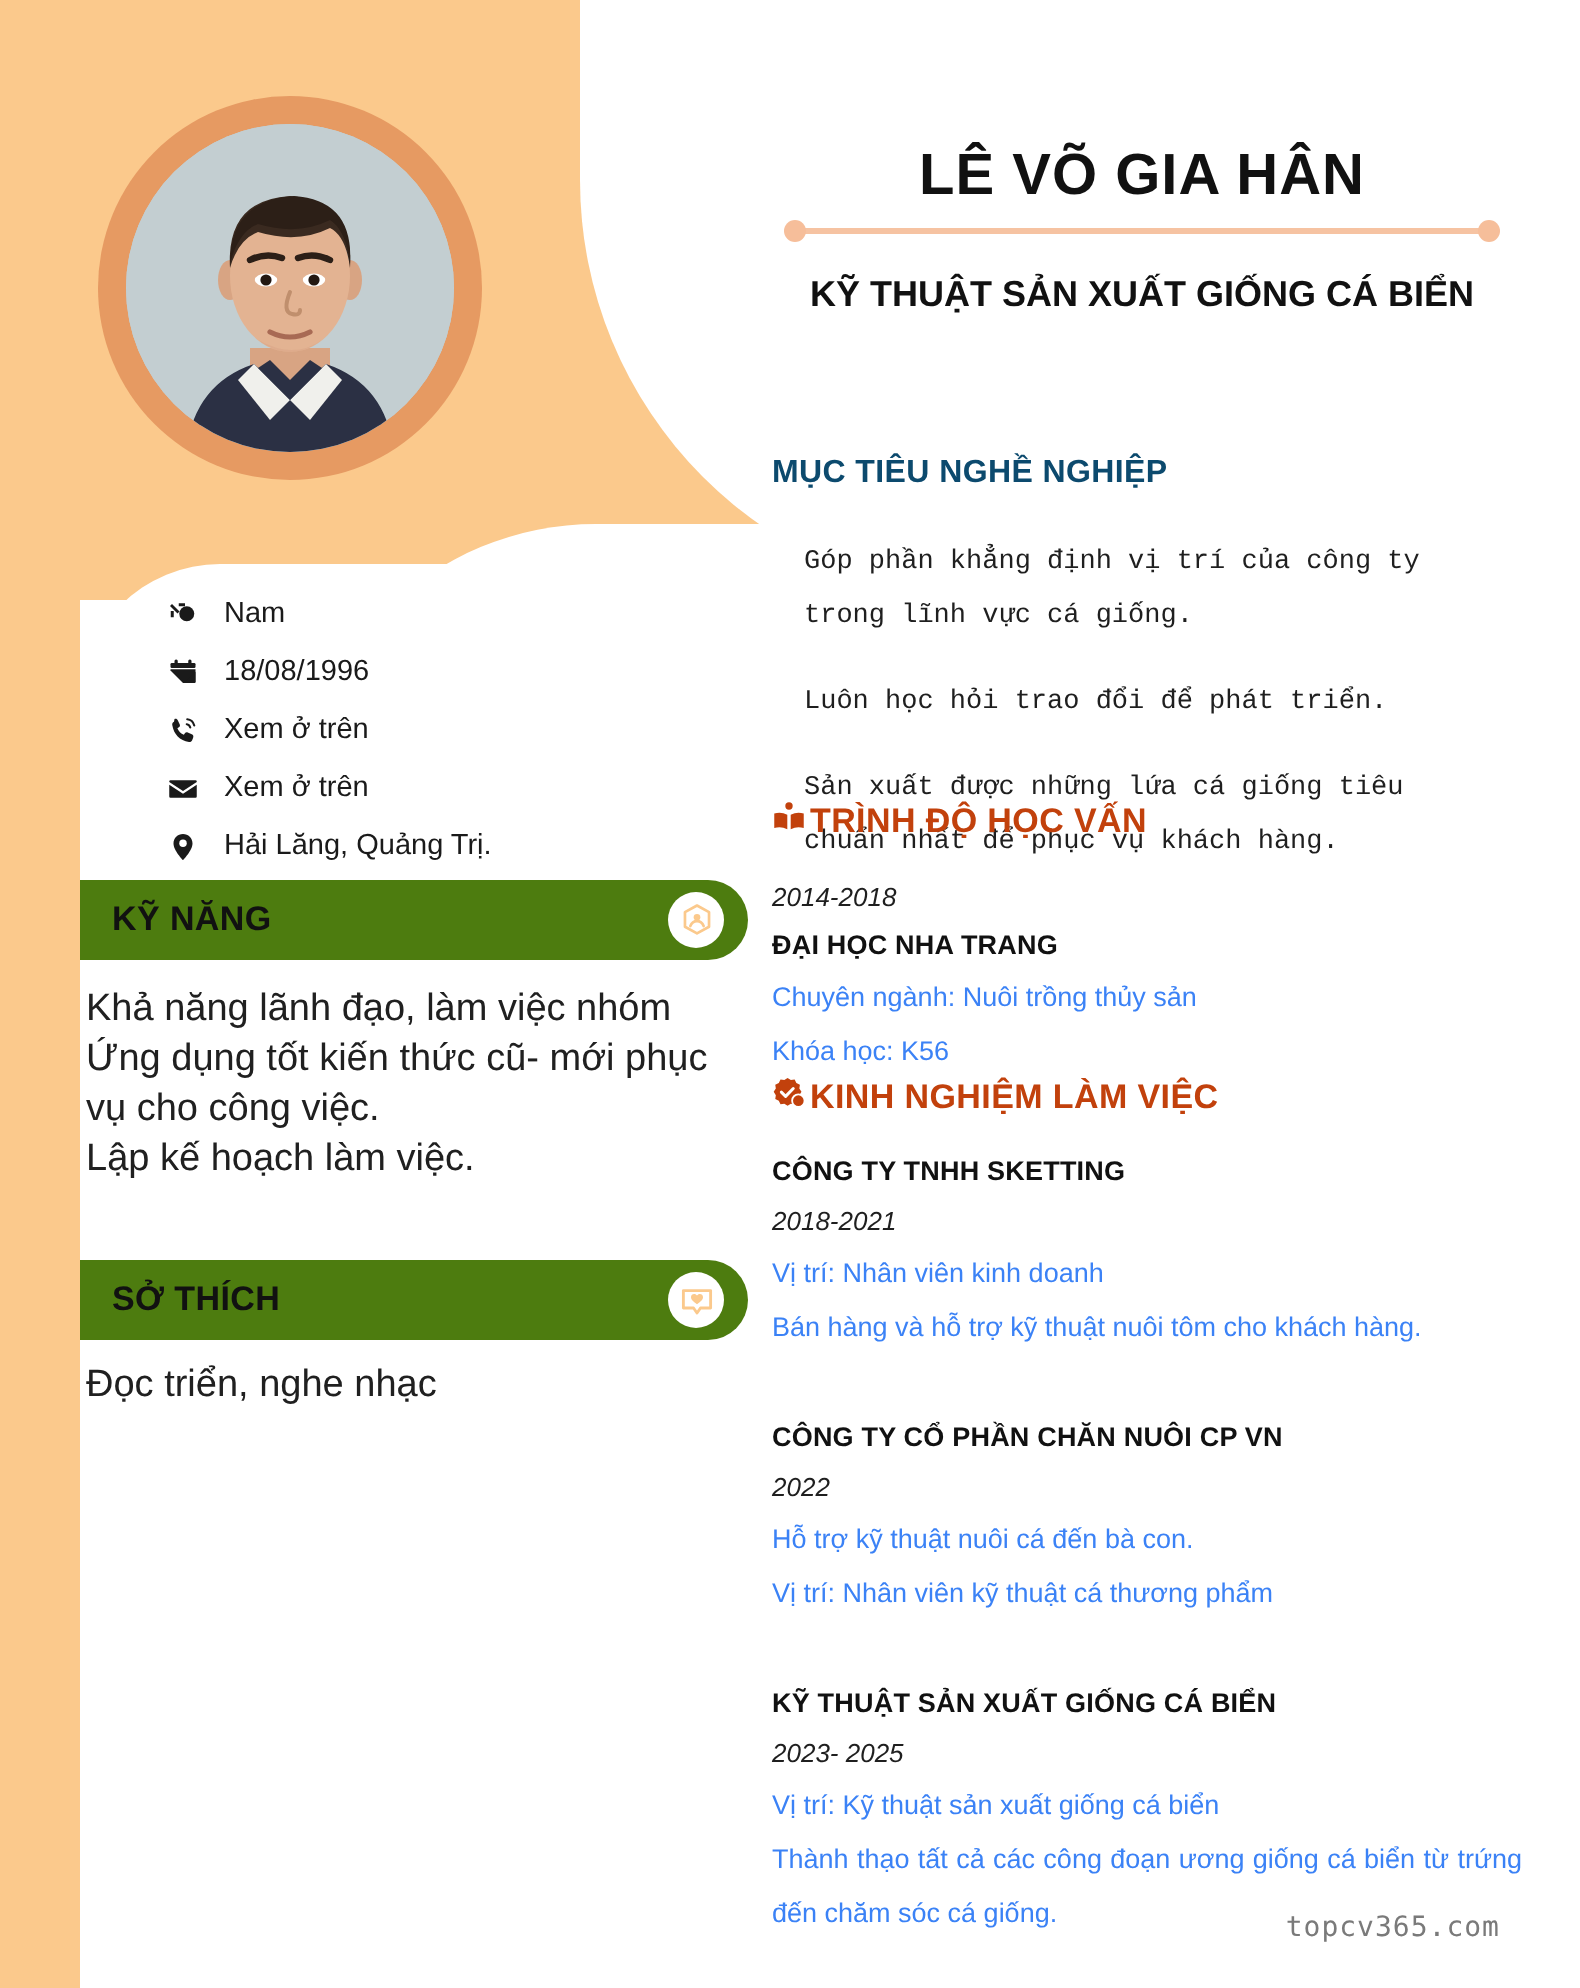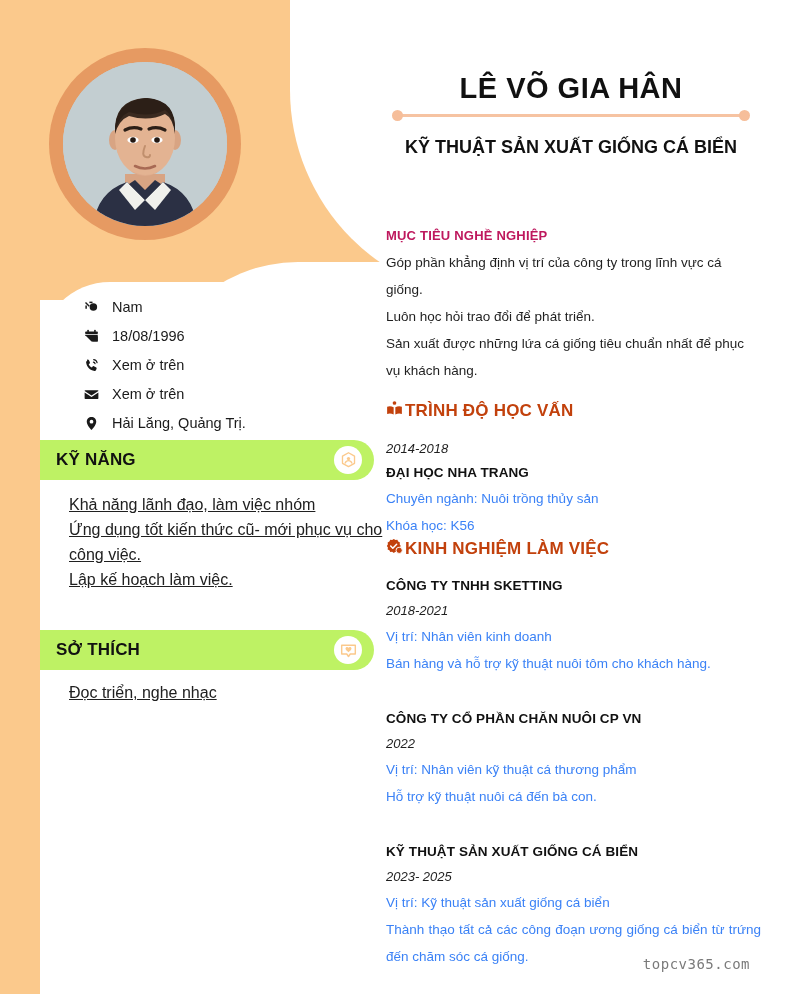--- a/index.html
+++ b/index.html
@@ -115,21 +115,21 @@
     line-height: 1;
     white-space: nowrap;
   }
 
   
   .pill {
     position: absolute;
     left: 40px;
     width: 334px;
     height: 40px;
-    background: #bef264;
+    background: #4d7c0f;
     border-radius: 0 20px 20px 0;
     z-index: 5;
     display: flex;
     align-items: center;
   }
   .pill .pill-title {
     font-size: 17px;
     font-weight: bold;
     color: #111111;
     letter-spacing: .2px;
@@ -146,27 +146,26 @@
     align-items: center;
     justify-content: center;
   }
   .pill .pill-icon svg { display: block; }
 
   .pill-skills { top: 440px; }
   .pill-hobby  { top: 630px; }
 
   .left-body {
     position: absolute;
-    left: 69px;
+    left: 43px;
     width: 315px;
     z-index: 5;
-    font-size: 16px;
+    font-size: 19px;
     color: #202020;
     line-height: 25px;
-    text-decoration: underline;
   }
   .left-body-skills { top: 492px; }
   .left-body-hobby  { top: 680px; }
   .left-body p { margin: 0; }
 
   
   .right {
     position: absolute;
     left: 376px; top: 0;
     width: 390px;
@@ -210,23 +209,23 @@
     left: 25px; top: 131px;
     width: 340px;
     text-align: center;
     font-size: 18px;
     font-weight: bold;
     color: #111111;
     line-height: 32px;
   }
 
   .sec-title-plain {
-    font-size: 13px;
+    font-size: 16px;
     font-weight: bold;
-    color: #be185d;
+    color: #0c4a6e;
     letter-spacing: .2px;
   }
   .sec-title-ico {
     display: flex;
     align-items: center;
     gap: 2px;
     font-size: 17px;
     font-weight: bold;
     color: #c2410c;
     letter-spacing: .2px;
@@ -235,21 +234,21 @@
   .block { position: absolute; left: 10px; width: 375px; }
   .blk-objective { top: 228px; }
   .blk-education { top: 400px; }
   .blk-experience{ top: 538px; }
 
   .body-txt {
     font-size: 13.5px;
     color: #1f1f1f;
     line-height: 27px;
   }
-  .body-txt p { margin: 0; }
+  .body-txt p { margin: 16px; font-family: Liberation Mono, monospace; }
   .justify { text-align: justify; }
 
   .entry { margin-top: 14px; }
   .entry-org {
     font-size: 13.5px;
     font-weight: bold;
     color: #111111;
     line-height: 24px;
     letter-spacing: .1px;
   }
@@ -474,22 +473,22 @@
         <div class="entry-date">2018-2021</div>
         <div class="entry-line">Vị trí: Nhân viên kinh doanh</div>
         <div class="entry-line justify">Bán hàng và hỗ trợ kỹ thuật nuôi tôm cho khách hàng.</div>
       </div>
 
       <div class="gap"></div>
 
       <div class="entry">
         <div class="entry-org">CÔNG TY CỔ PHẦN CHĂN NUÔI CP VN</div>
         <div class="entry-date">2022</div>
+        <div class="entry-line">Hỗ trợ kỹ thuật nuôi cá đến bà con.</div>
         <div class="entry-line">Vị trí: Nhân viên kỹ thuật cá thương phẩm</div>
-        <div class="entry-line">Hỗ trợ kỹ thuật nuôi cá đến bà con.</div>
       </div>
 
       <div class="gap"></div>
 
       <div class="entry">
         <div class="entry-org">KỸ THUẬT SẢN XUẤT GIỐNG CÁ BIỂN</div>
         <div class="entry-date">2023- 2025</div>
         <div class="entry-line">Vị trí: Kỹ thuật sản xuất giống cá biển</div>
         <div class="entry-line justify">Thành thạo tất cả các công đoạn ương giống cá biển từ trứng đến chăm sóc cá giống.</div>
       </div>

